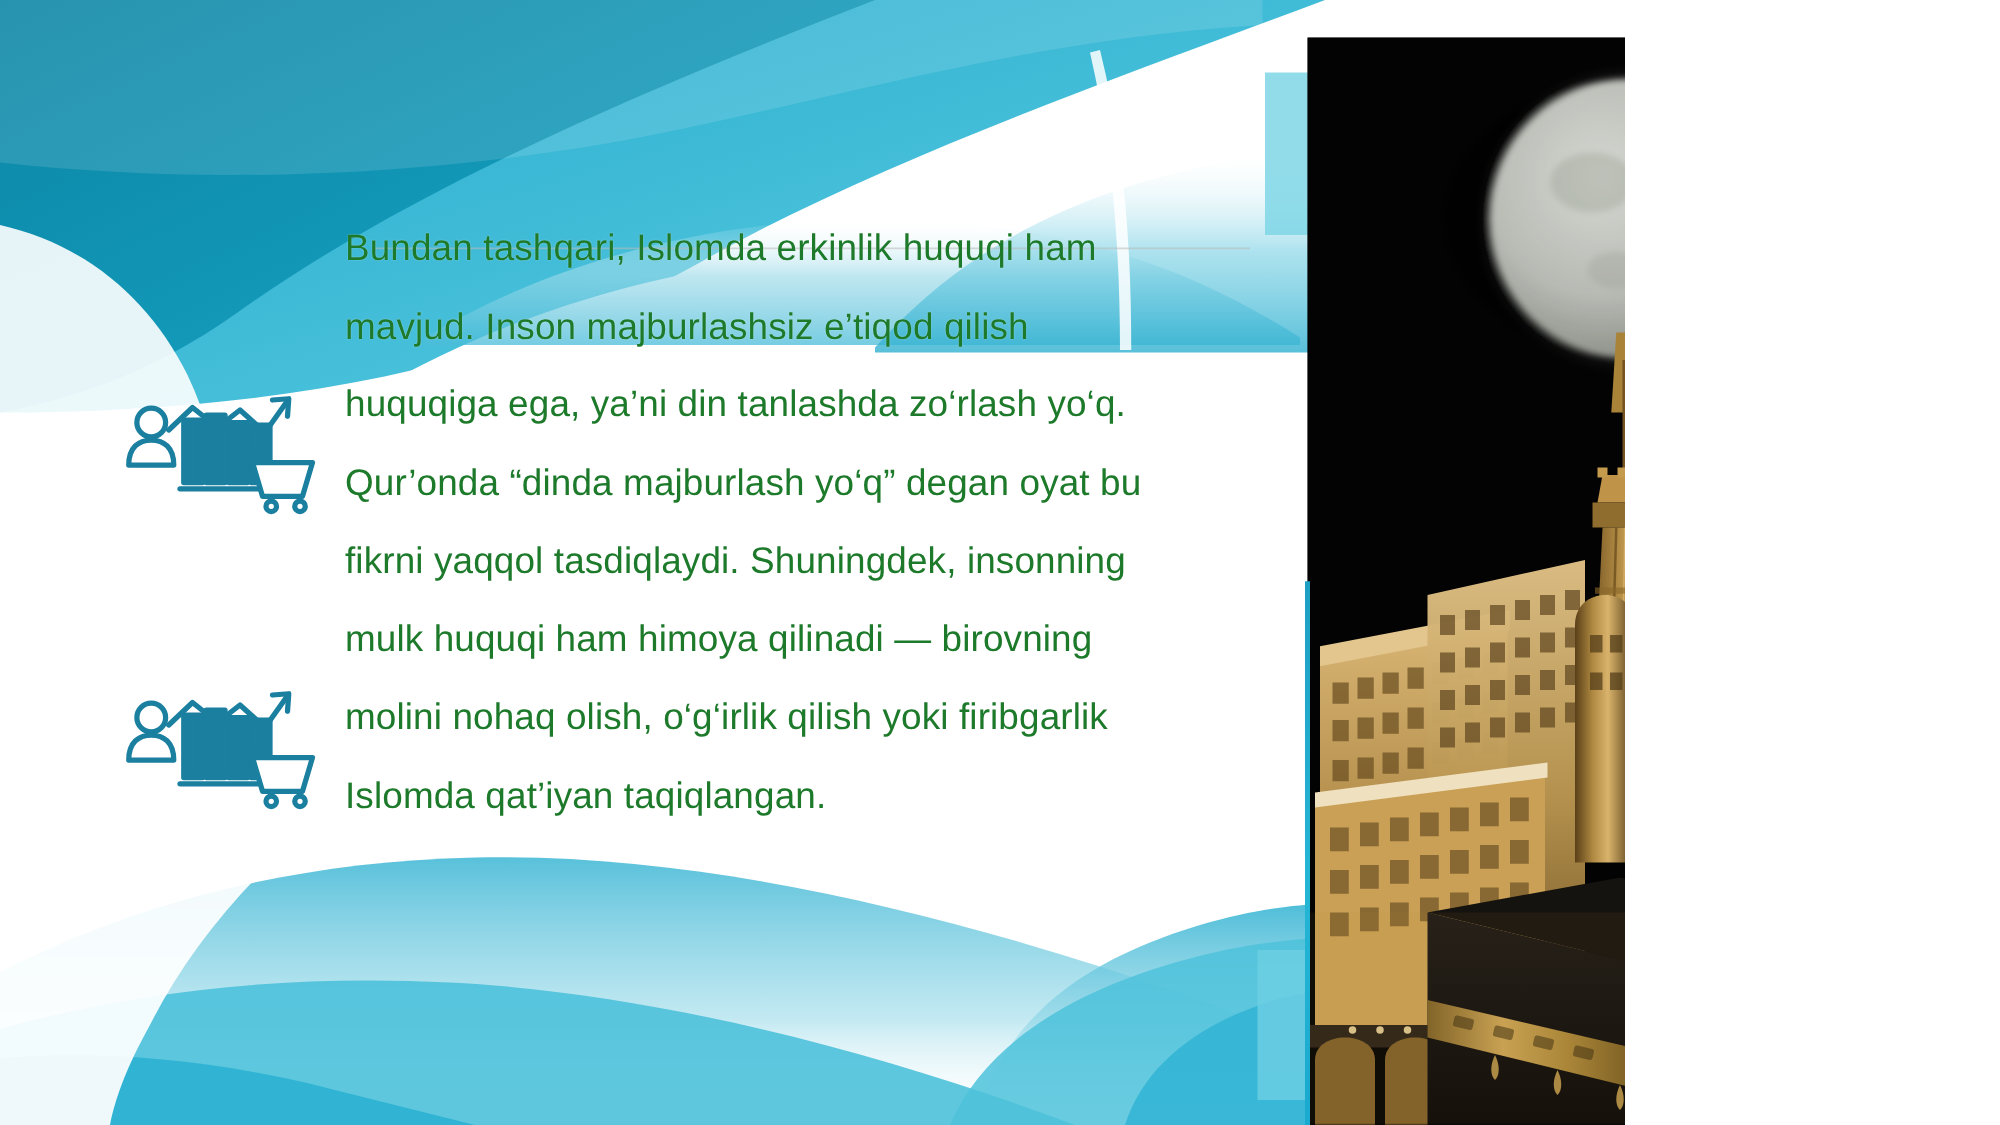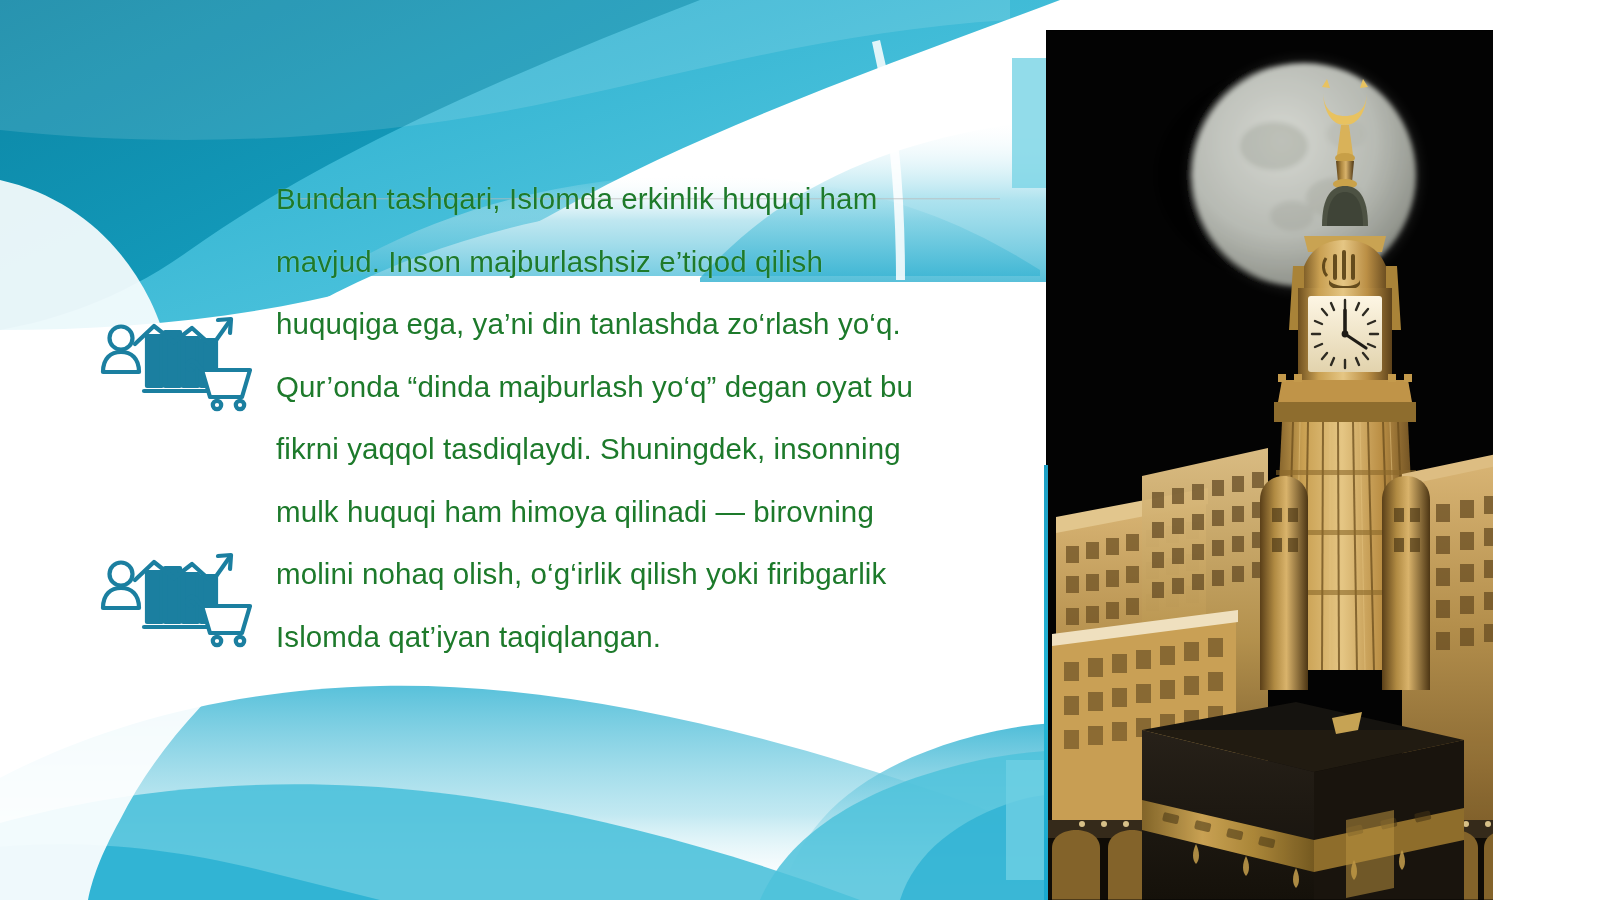--- a/index.html
+++ b/index.html
@@ -7,21 +7,21 @@
     padding: 0;
     width: 1600px;
     height: 900px;
     overflow: hidden;
     background: #ffffff;
     font-family: "Liberation Sans", sans-serif;
   }
 
   #slide {
     position: relative;
-    width: 1493px;
+    width: 1300px;
     height: 900px;
     overflow: hidden;
     background: #5eead4;
   }
 
   
   #bg-decor {
     position: absolute;
     inset: 0;
     width: 1600px;

